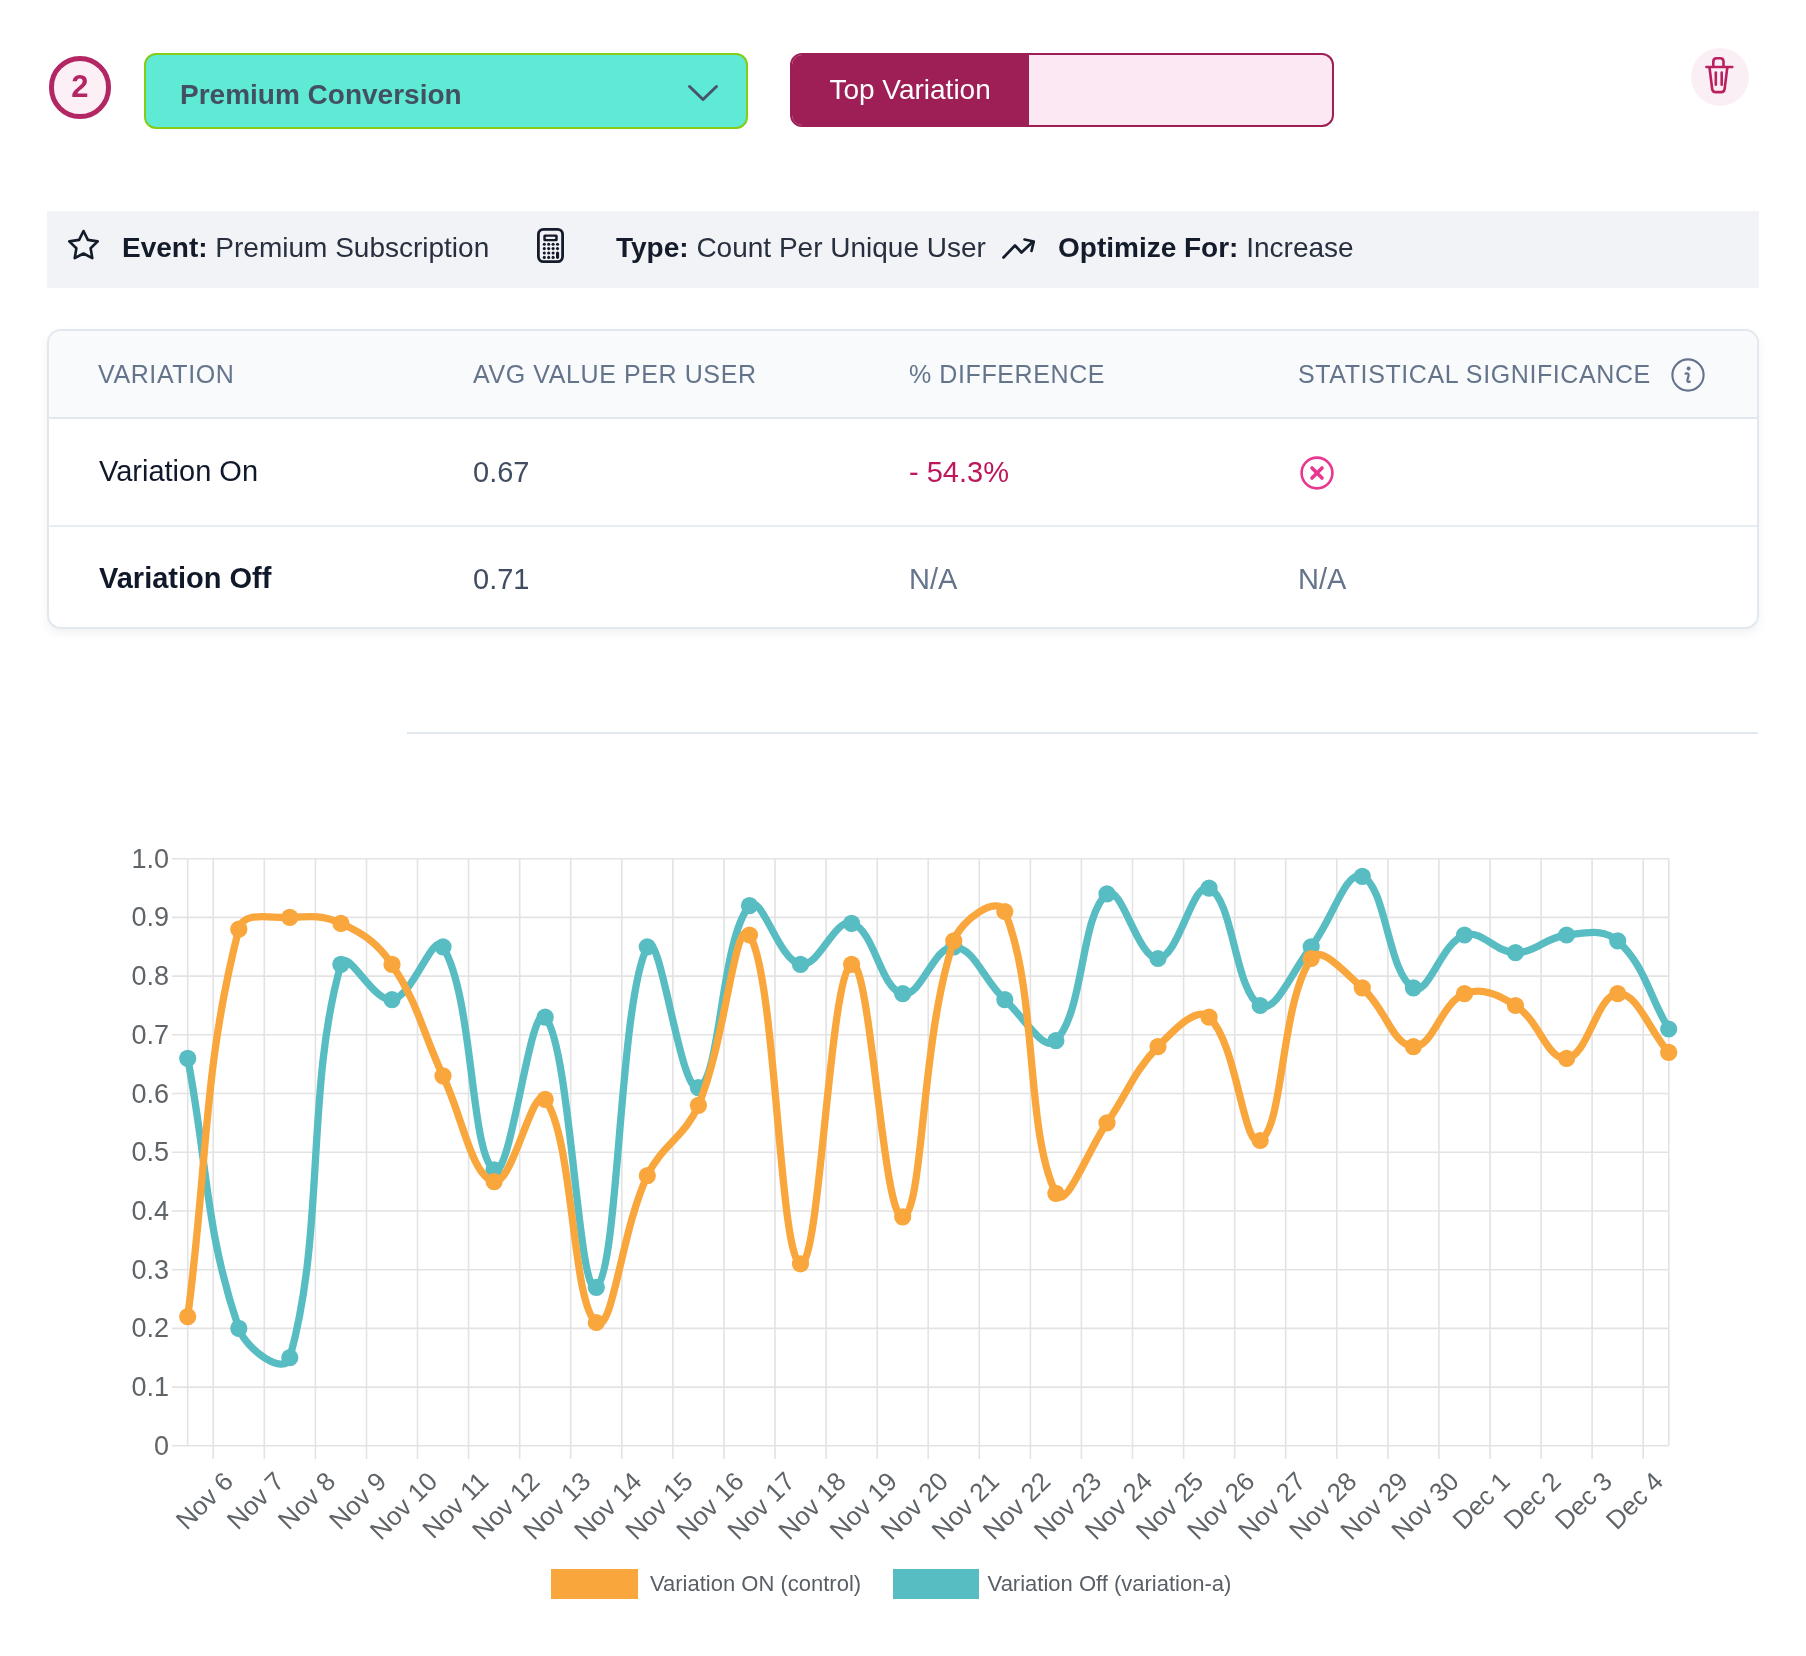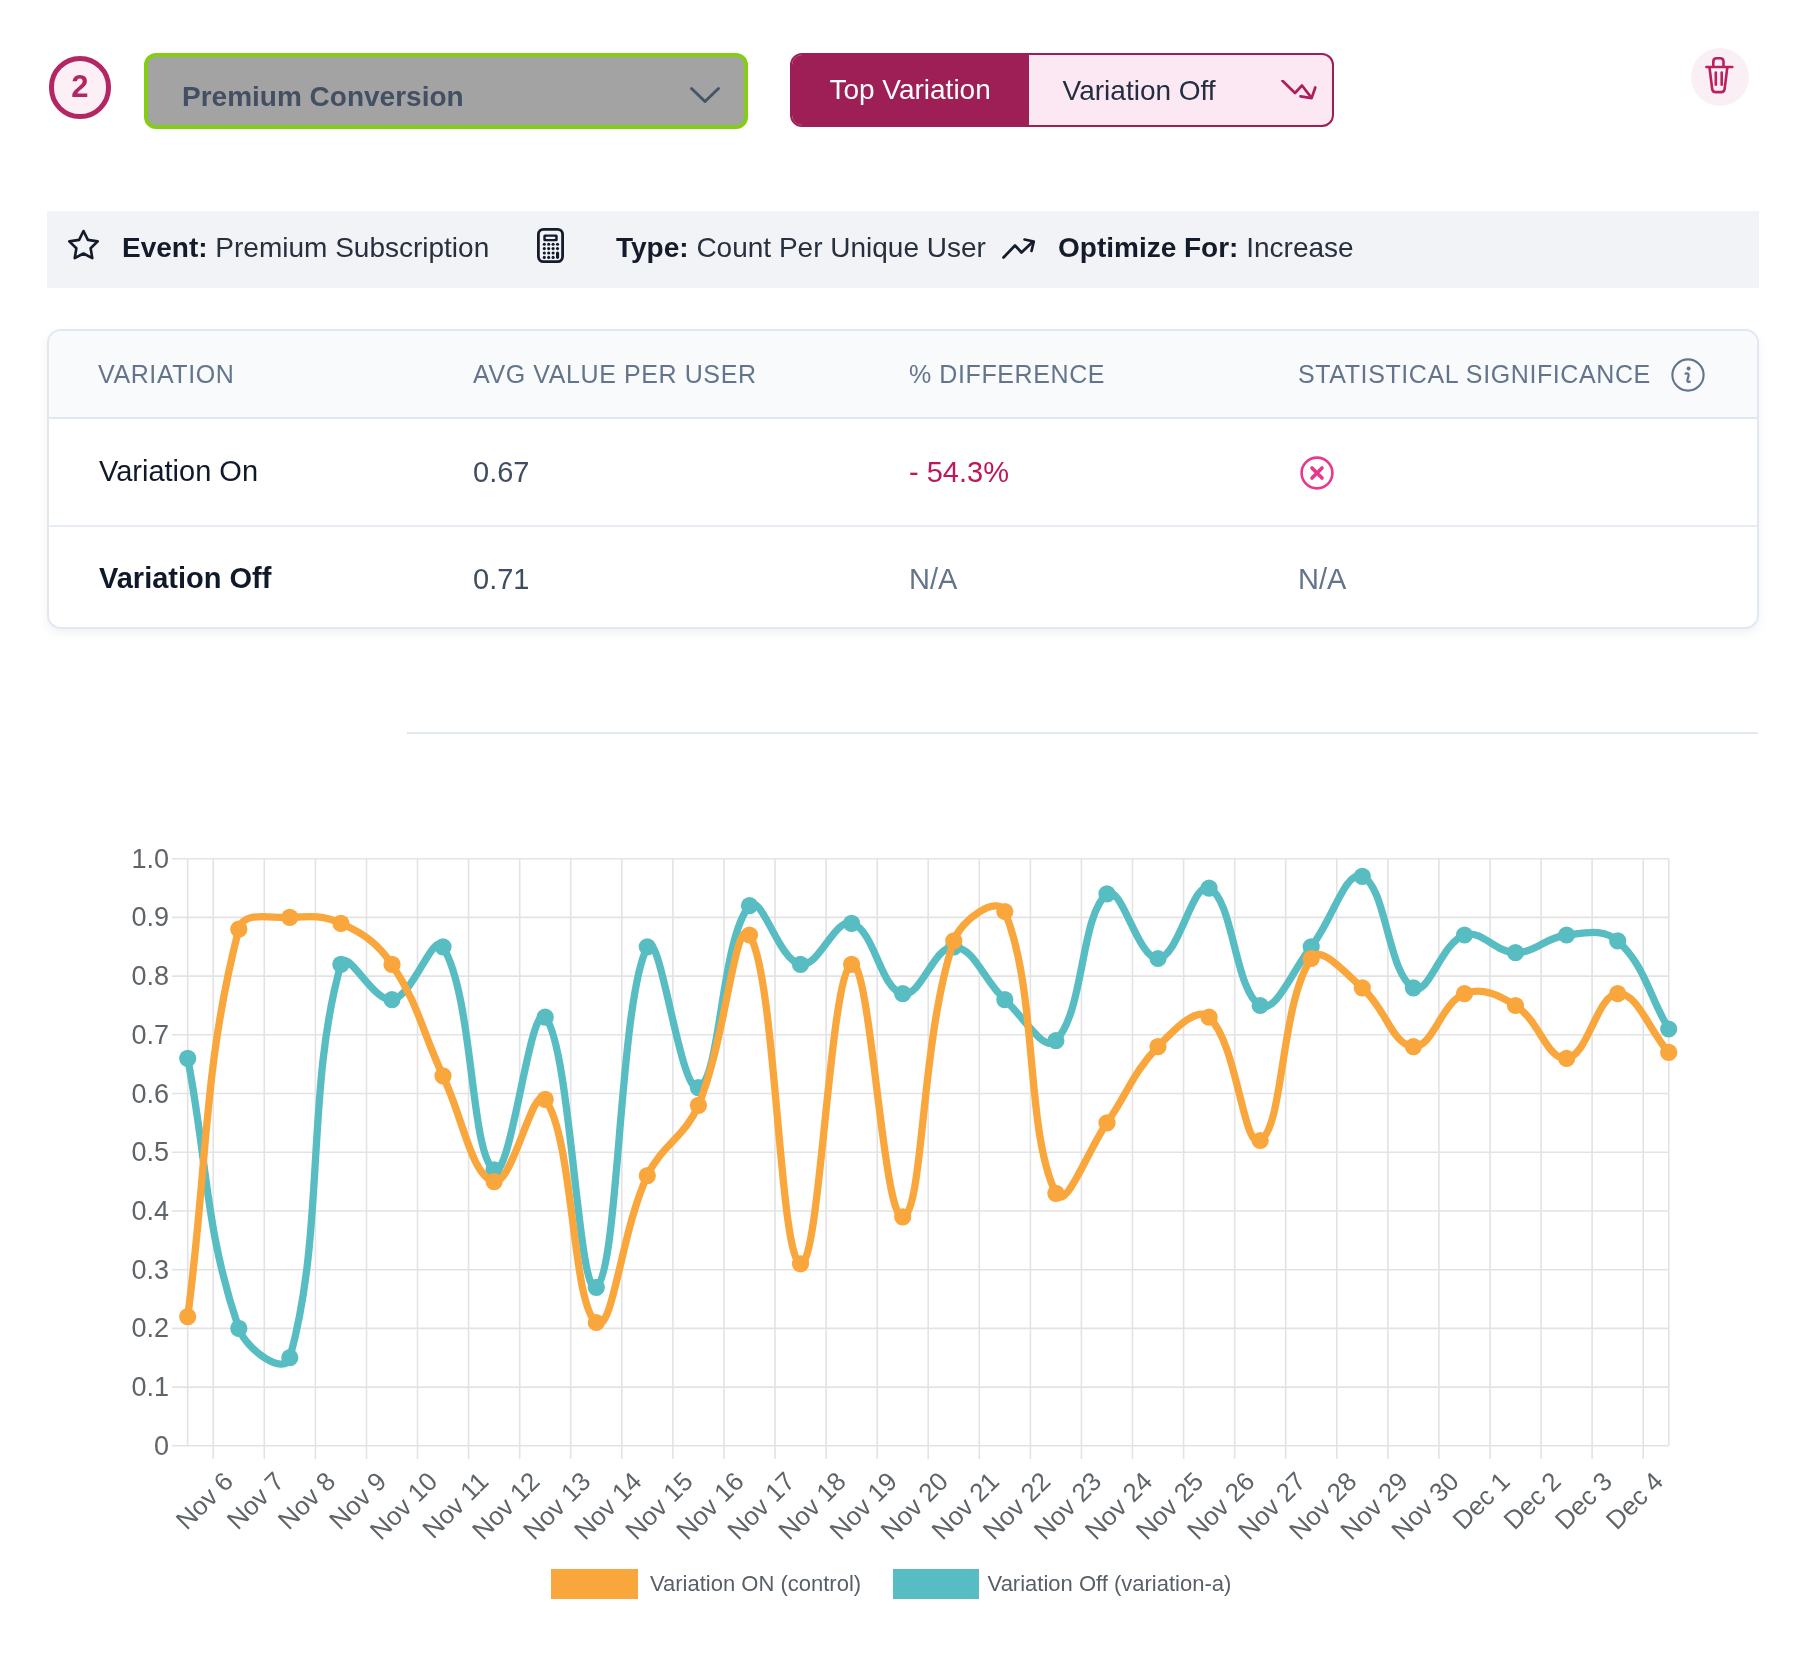--- a/index.html
+++ b/index.html
@@ -8,28 +8,28 @@
   .abs { position:absolute; }
 </style>
 </head>
 <body>
 <div class="page">
 
   <div class="abs" style="left:48.5px; top:56px; width:62.5px; height:62.5px; border-radius:50%; background:#fcf0f6; border:5px solid #b22663; display:flex; align-items:center; justify-content:center;">
     <span style="font-size:31px; font-weight:bold; color:#b22663;">2</span>
   </div>
 
-  <div class="abs" style="left:144px; top:53px; width:604px; height:76px; background:#a3a3a3; border:4px solid #84cc16; border-radius:12px;">
+  <div class="abs" style="left:144px; top:53px; width:604px; height:76px; background:#5eead4; border:2px solid #84cc16; border-radius:12px;">
     <span class="abs" style="left:34px; top:24px; font-size:28px; font-weight:bold; color:#435063;">Premium Conversion</span>
     <svg class="abs" style="left:540px; top:22px;" width="34" height="30" viewBox="0 0 34 30" fill="none">
         <path d="M3.5 9.5 L17 22.5 L30.5 9.5" stroke="#47546b" stroke-width="3" stroke-linecap="round" stroke-linejoin="round"></path>
       </svg>
   </div>
 
-  <div class="abs" style="left:789.6px; top:52.8px; width:544px; height:74px; border:2px solid #9d1f56; border-radius:12px; background:#fce8f3; overflow:hidden; display:flex;">
+  <div class="abs" style="left:789.6px; top:52.8px; width:544px; height:74px; border:2px solid #9d1f56; border-radius:12px; background:#fce8f3; overflow:hidden; display:flex;flex-direction:column;">
     <div style="width:237px; height:100%; background:#9d1f56; display:flex; align-items:center; justify-content:center;">
       <span style="font-size:28px; color:#ffffff;">Top Variation</span>
     </div>
     <div style="position:relative; flex:1;">
       <span style="position:absolute; left:34px; top:20px; font-size:28px; color:#232e41;">Variation Off</span>
       <svg style="position:absolute; left:251px; top:25.5px;" width="40" height="22" viewBox="0 0 40 22" fill="none">
         <path d="M2.5 0.8 L15 13 L22 5.5 L31.2 17.3" stroke="#ad1f5b" stroke-width="2.7" stroke-linecap="round" stroke-linejoin="round"></path>
         <path d="M20.5 16.3 L31.6 18.1 L35.3 7.5" stroke="#ad1f5b" stroke-width="2.7" stroke-linecap="round" stroke-linejoin="round"></path>
       </svg>
     </div>

